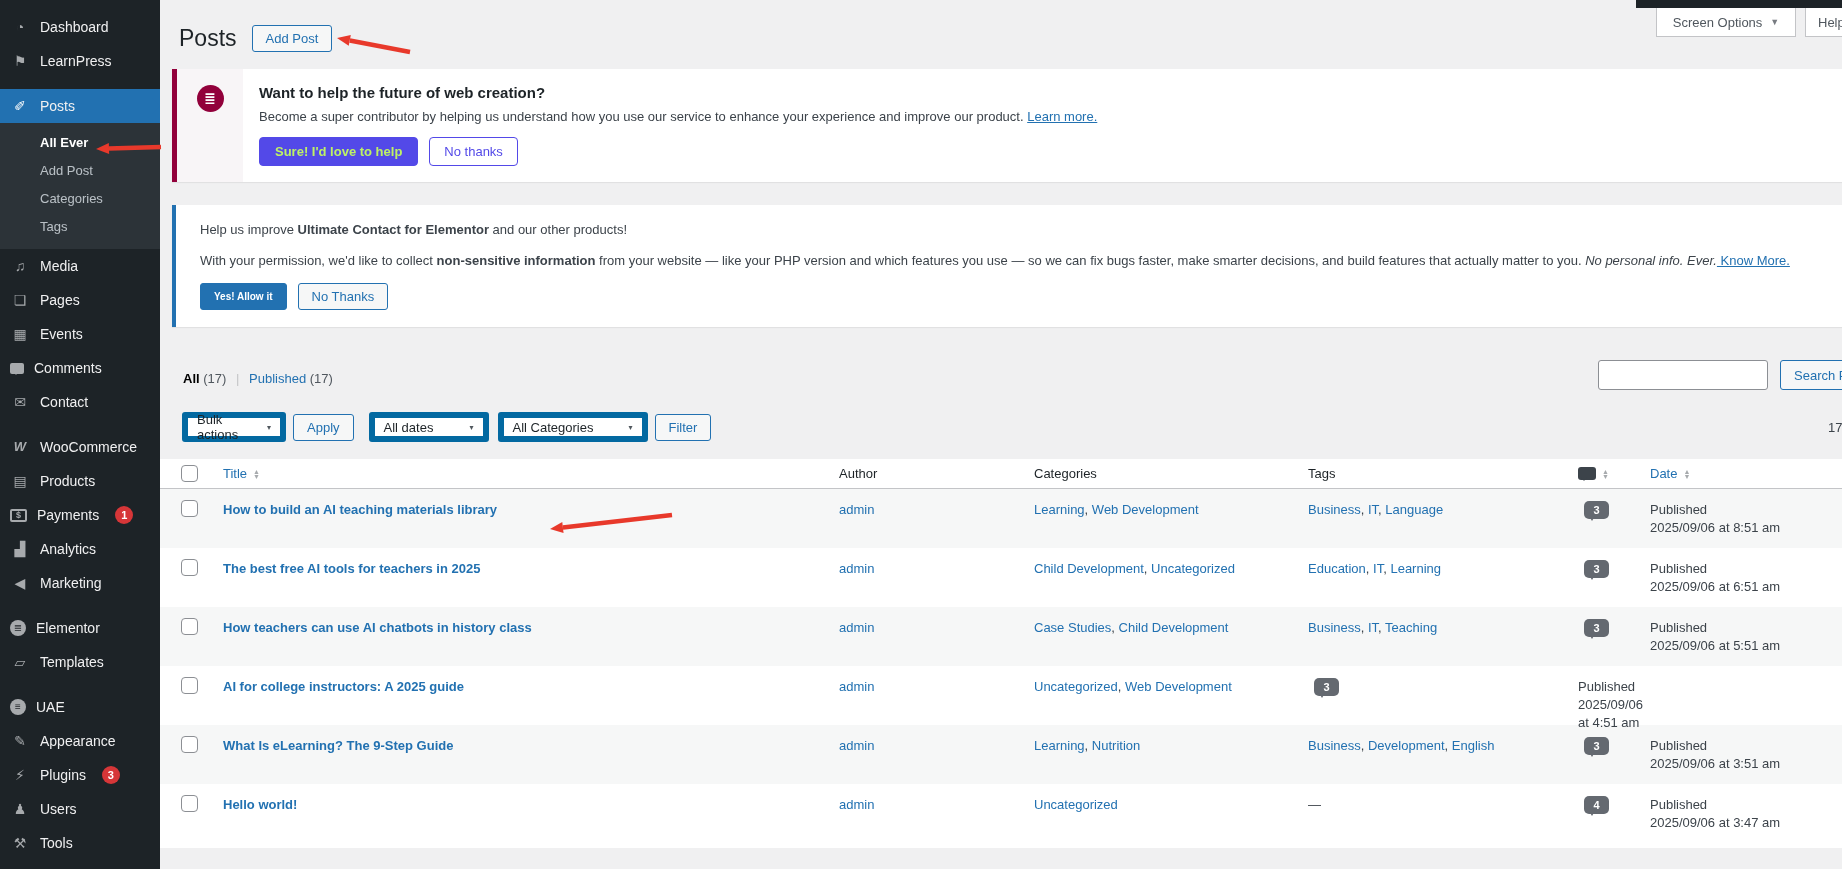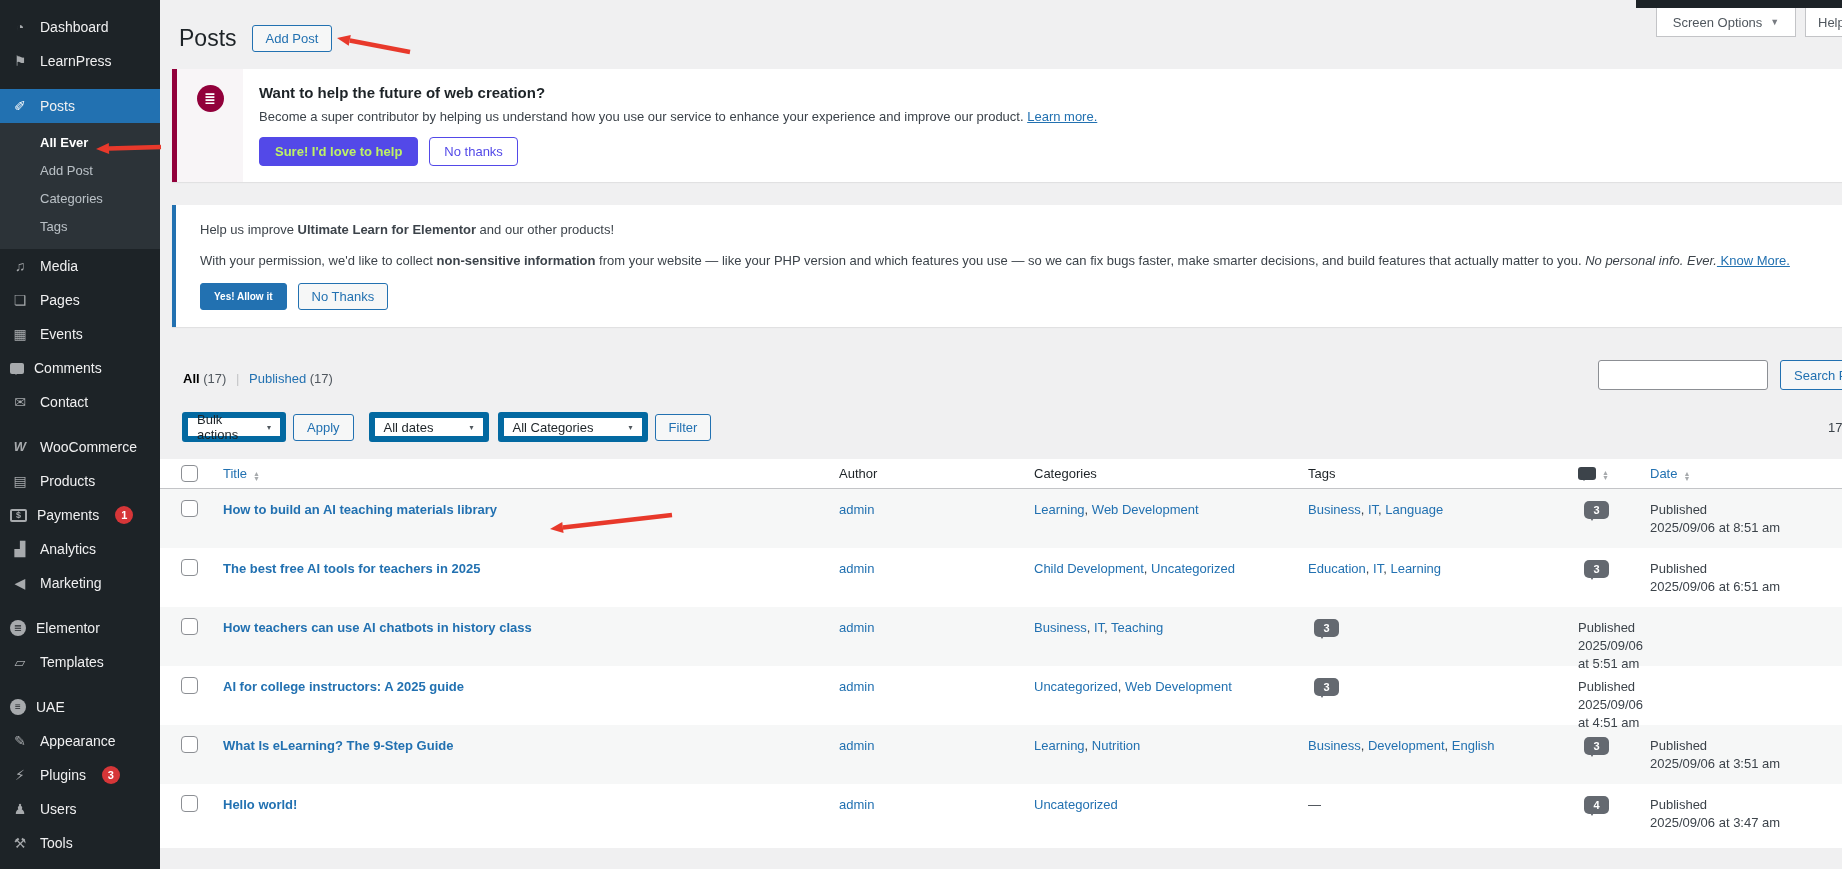--- a/index.html
+++ b/index.html
@@ -94,21 +94,21 @@
   .sel-dates{width:120px;margin-left:15px}
   .sel-cats{width:150px;margin-left:9px}
   .apply-btn{margin-left:7px}
   .filter-btn{margin-left:7px}
   .items-count{position:absolute;left:1646px;top:8px;color:#3c434a}
 
   
   .posts-table{margin-top:17px;background:#fff;min-height:389px}
   .t-row{display:grid;grid-template-columns:50px 629px 195px 274px 270px 72px auto}
   .t-head{height:30px;border-bottom:1px solid #c3c4c7;align-items:center;background:#fff}
-  .t-head .th{display:flex;align-items:flex-end;font-size:13px;color:#1d2327}
+  .t-head .th{display:flex;align-items:center;font-size:13px;color:#1d2327}
   .th-link{color:#2271b1;cursor:pointer}
   .sorters{display:inline-flex;flex-direction:column;margin-left:6px;color:#a7aaad;font-size:7px;line-height:5px}
   .t-body .t-row{height:59px}
   .t-body .t-row:nth-child(odd){background:#f6f7f7}
   .td{padding-top:12px;font-size:13px;line-height:18px}
   .td-cb{padding-left:21px;padding-top:11px}
   .t-head .td-cb{padding-top:0;padding-left:21px}
   .td-title{padding-left:13px;padding-right:20px}
   .row-title{color:#2271b1;font-weight:bold}
   .cell-link{color:#2271b1}
@@ -253,21 +253,21 @@
       </p>
       <div class="notice-buttons">
         <button class="btn-el-primary">Sure! I'd love to help</button>
         <button class="btn-el-secondary">No thanks</button>
       </div>
     </div>
   </div>
 
   <div class="notice notice-uae">
     <p class="line1">
-      <span>Help us improve </span><b>Ultimate Learn for Elementor</b><span> and our other products!</span>
+      <span>Help us improve </span><b>Ultimate Contact for Elementor</b><span> and our other products!</span>
     </p>
     <p class="line2">
       <span>With your permission, we'd like to collect </span><b>non-sensitive information</b><span> from your website — like your PHP version and which features you use — so we can fix bugs faster, make smarter decisions, and build features that actually matter to you. </span><i>No personal info. Ever.</i><a class="link"> Know More.</a>
     </p>
     <div class="notice-buttons">
       <button class="btn-wp-primary">Yes! Allow it</button>
       <button class="btn-wp-outline">No Thanks</button>
     </div>
   </div>
 
@@ -353,20 +353,21 @@
           <div class="td"><span class="comment-bubble">3</span></div>
           <div class="td td-date">
             <div>Published</div>
             <div>2025/09/06 at 6:51 am</div>
           </div>
         </div>
         <div class="t-row">
           <div class="td td-cb"><span class="cb"></span></div>
           <div class="td td-title"><a class="row-title">How teachers can use AI chatbots in history class</a></div>
           <div class="td"><a class="cell-link">admin</a></div>
+          <div class="td"><a class="cell-link">Case Studies</a>, <a class="cell-link">Child Development</a></div>
           <div class="td"><a class="cell-link">Business</a>, <a class="cell-link">IT</a>, <a class="cell-link">Teaching</a></div>
           <div class="td"><span class="comment-bubble">3</span></div>
           <div class="td td-date">
             <div>Published</div>
             <div>2025/09/06 at 5:51 am</div>
           </div>
         </div>
         <div class="t-row">
           <div class="td td-cb"><span class="cb"></span></div>
           <div class="td td-title"><a class="row-title">AI for college instructors: A 2025 guide</a></div>

